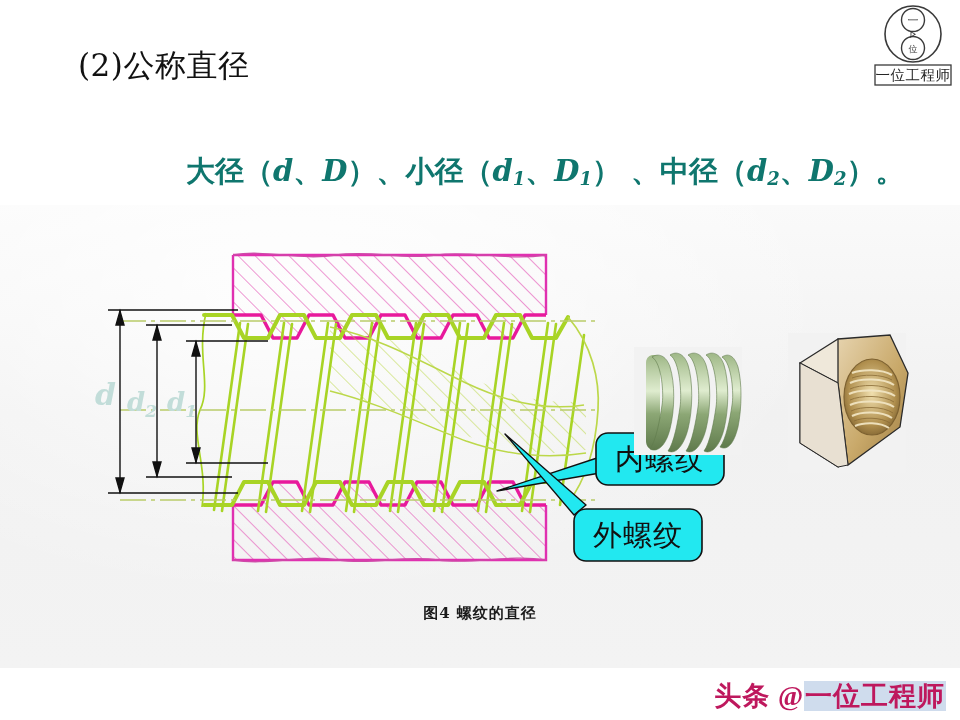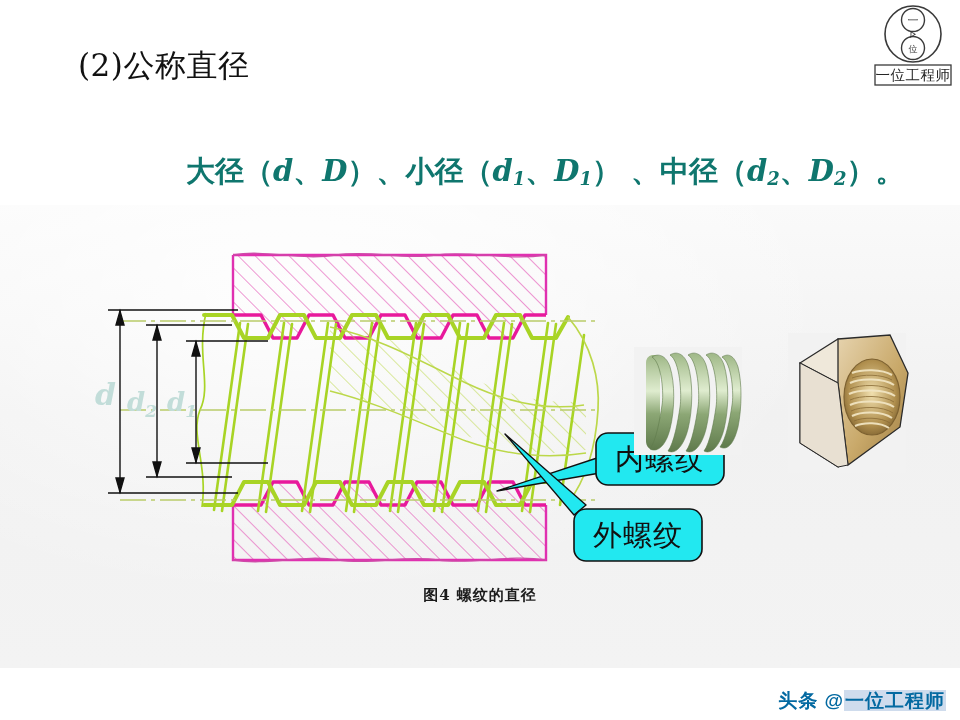--- a/index.html
+++ b/index.html
@@ -53,30 +53,30 @@
   }
   .panel-sheen{
     position:absolute;left:0;top:0;width:960px;height:463px;
     background:radial-gradient(ellipse at 30% 18%, rgba(255,255,255,.85) 0%, rgba(255,255,255,0) 58%);
   }
 
   .figure{position:absolute;left:0;top:0;width:960px;height:463px;}
   .figure svg{display:block;}
 
   .caption{
-    position:absolute;left:0;top:586px;width:960px;text-align:center;
+    position:absolute;left:0;top:604px;width:960px;text-align:center;
     font-family:"DejaVu Serif","Liberation Serif",serif;
     font-weight:bold;font-size:15px;color:#1b1b1b;letter-spacing:1px;
   }
 
   
   .wm-bottom{
     position:absolute;right:14px;bottom:6px;
-    font-family:Liberation Sans, sans-serif;
-    font-weight:bold;font-size:19px;color:#0369a1;
+    font-family:Liberation Serif, serif;
+    font-weight:bold;font-size:27px;color:#be185d;
     letter-spacing:1px;white-space:nowrap;
   }
   .wm-bottom .hl{background:#cfdced;padding:0 1px;}
 </style>
 </head>
 <body>
 
 <div class="slide">
 
   <div class="topband">

